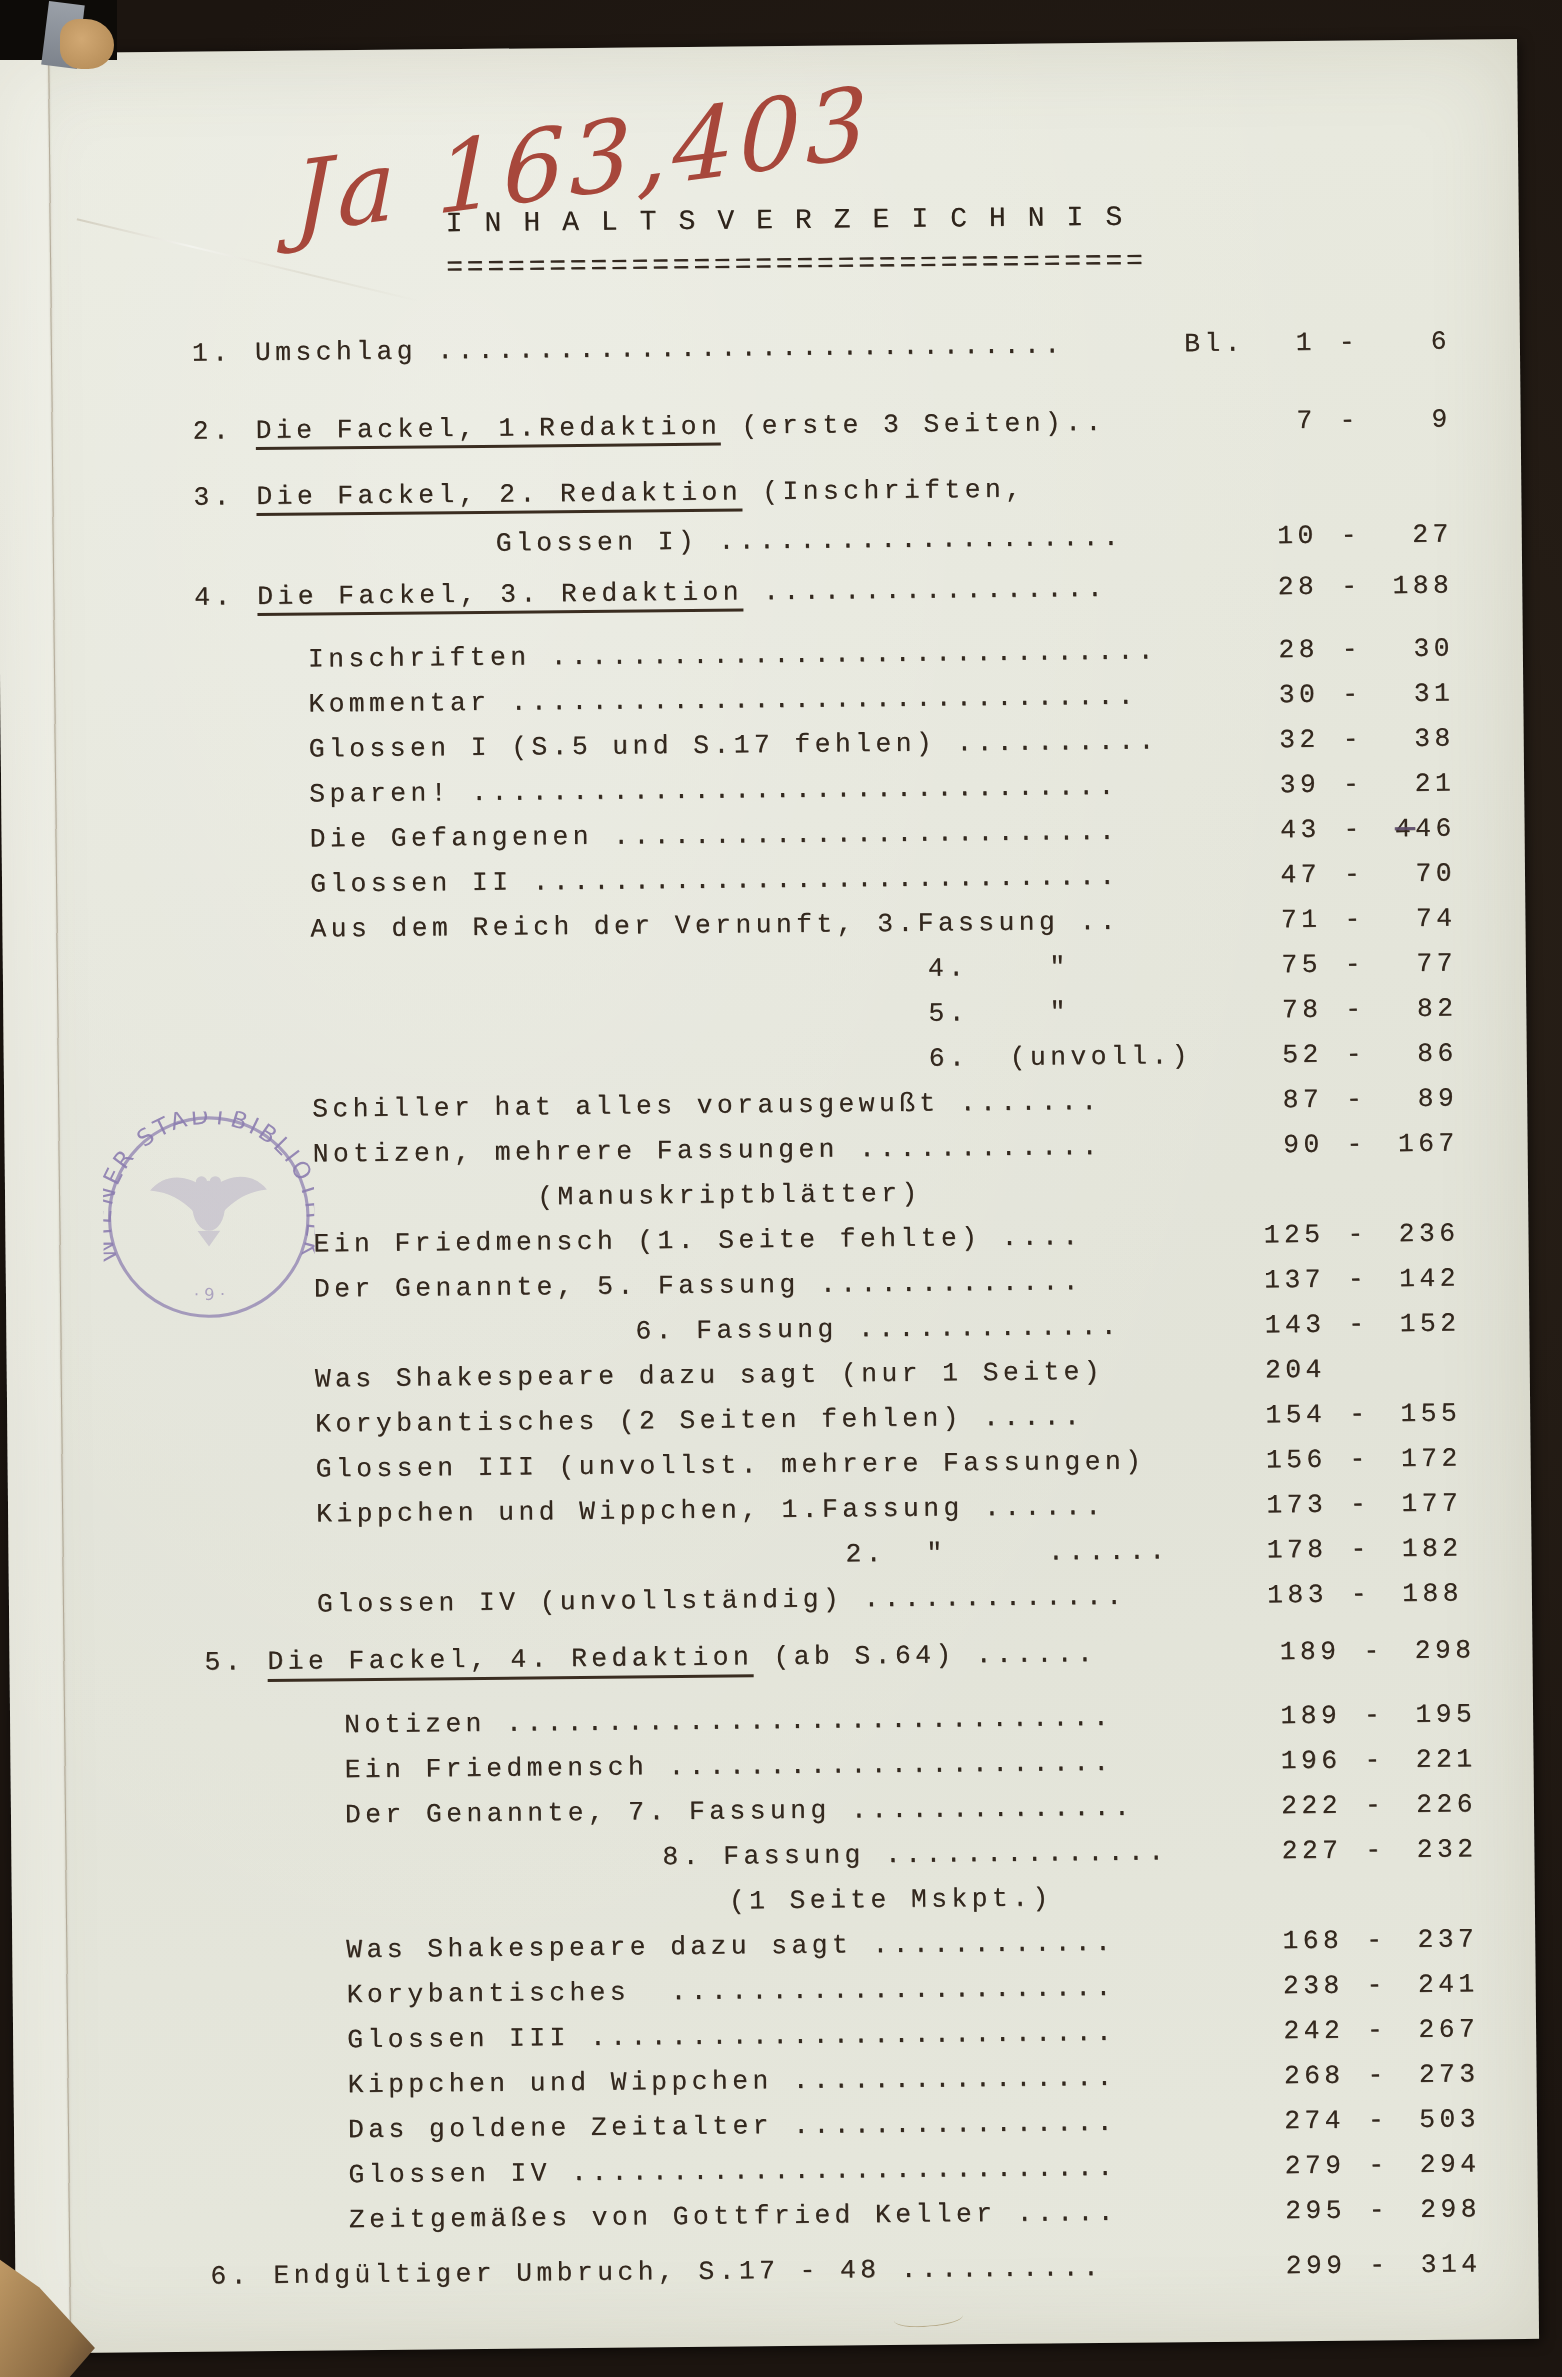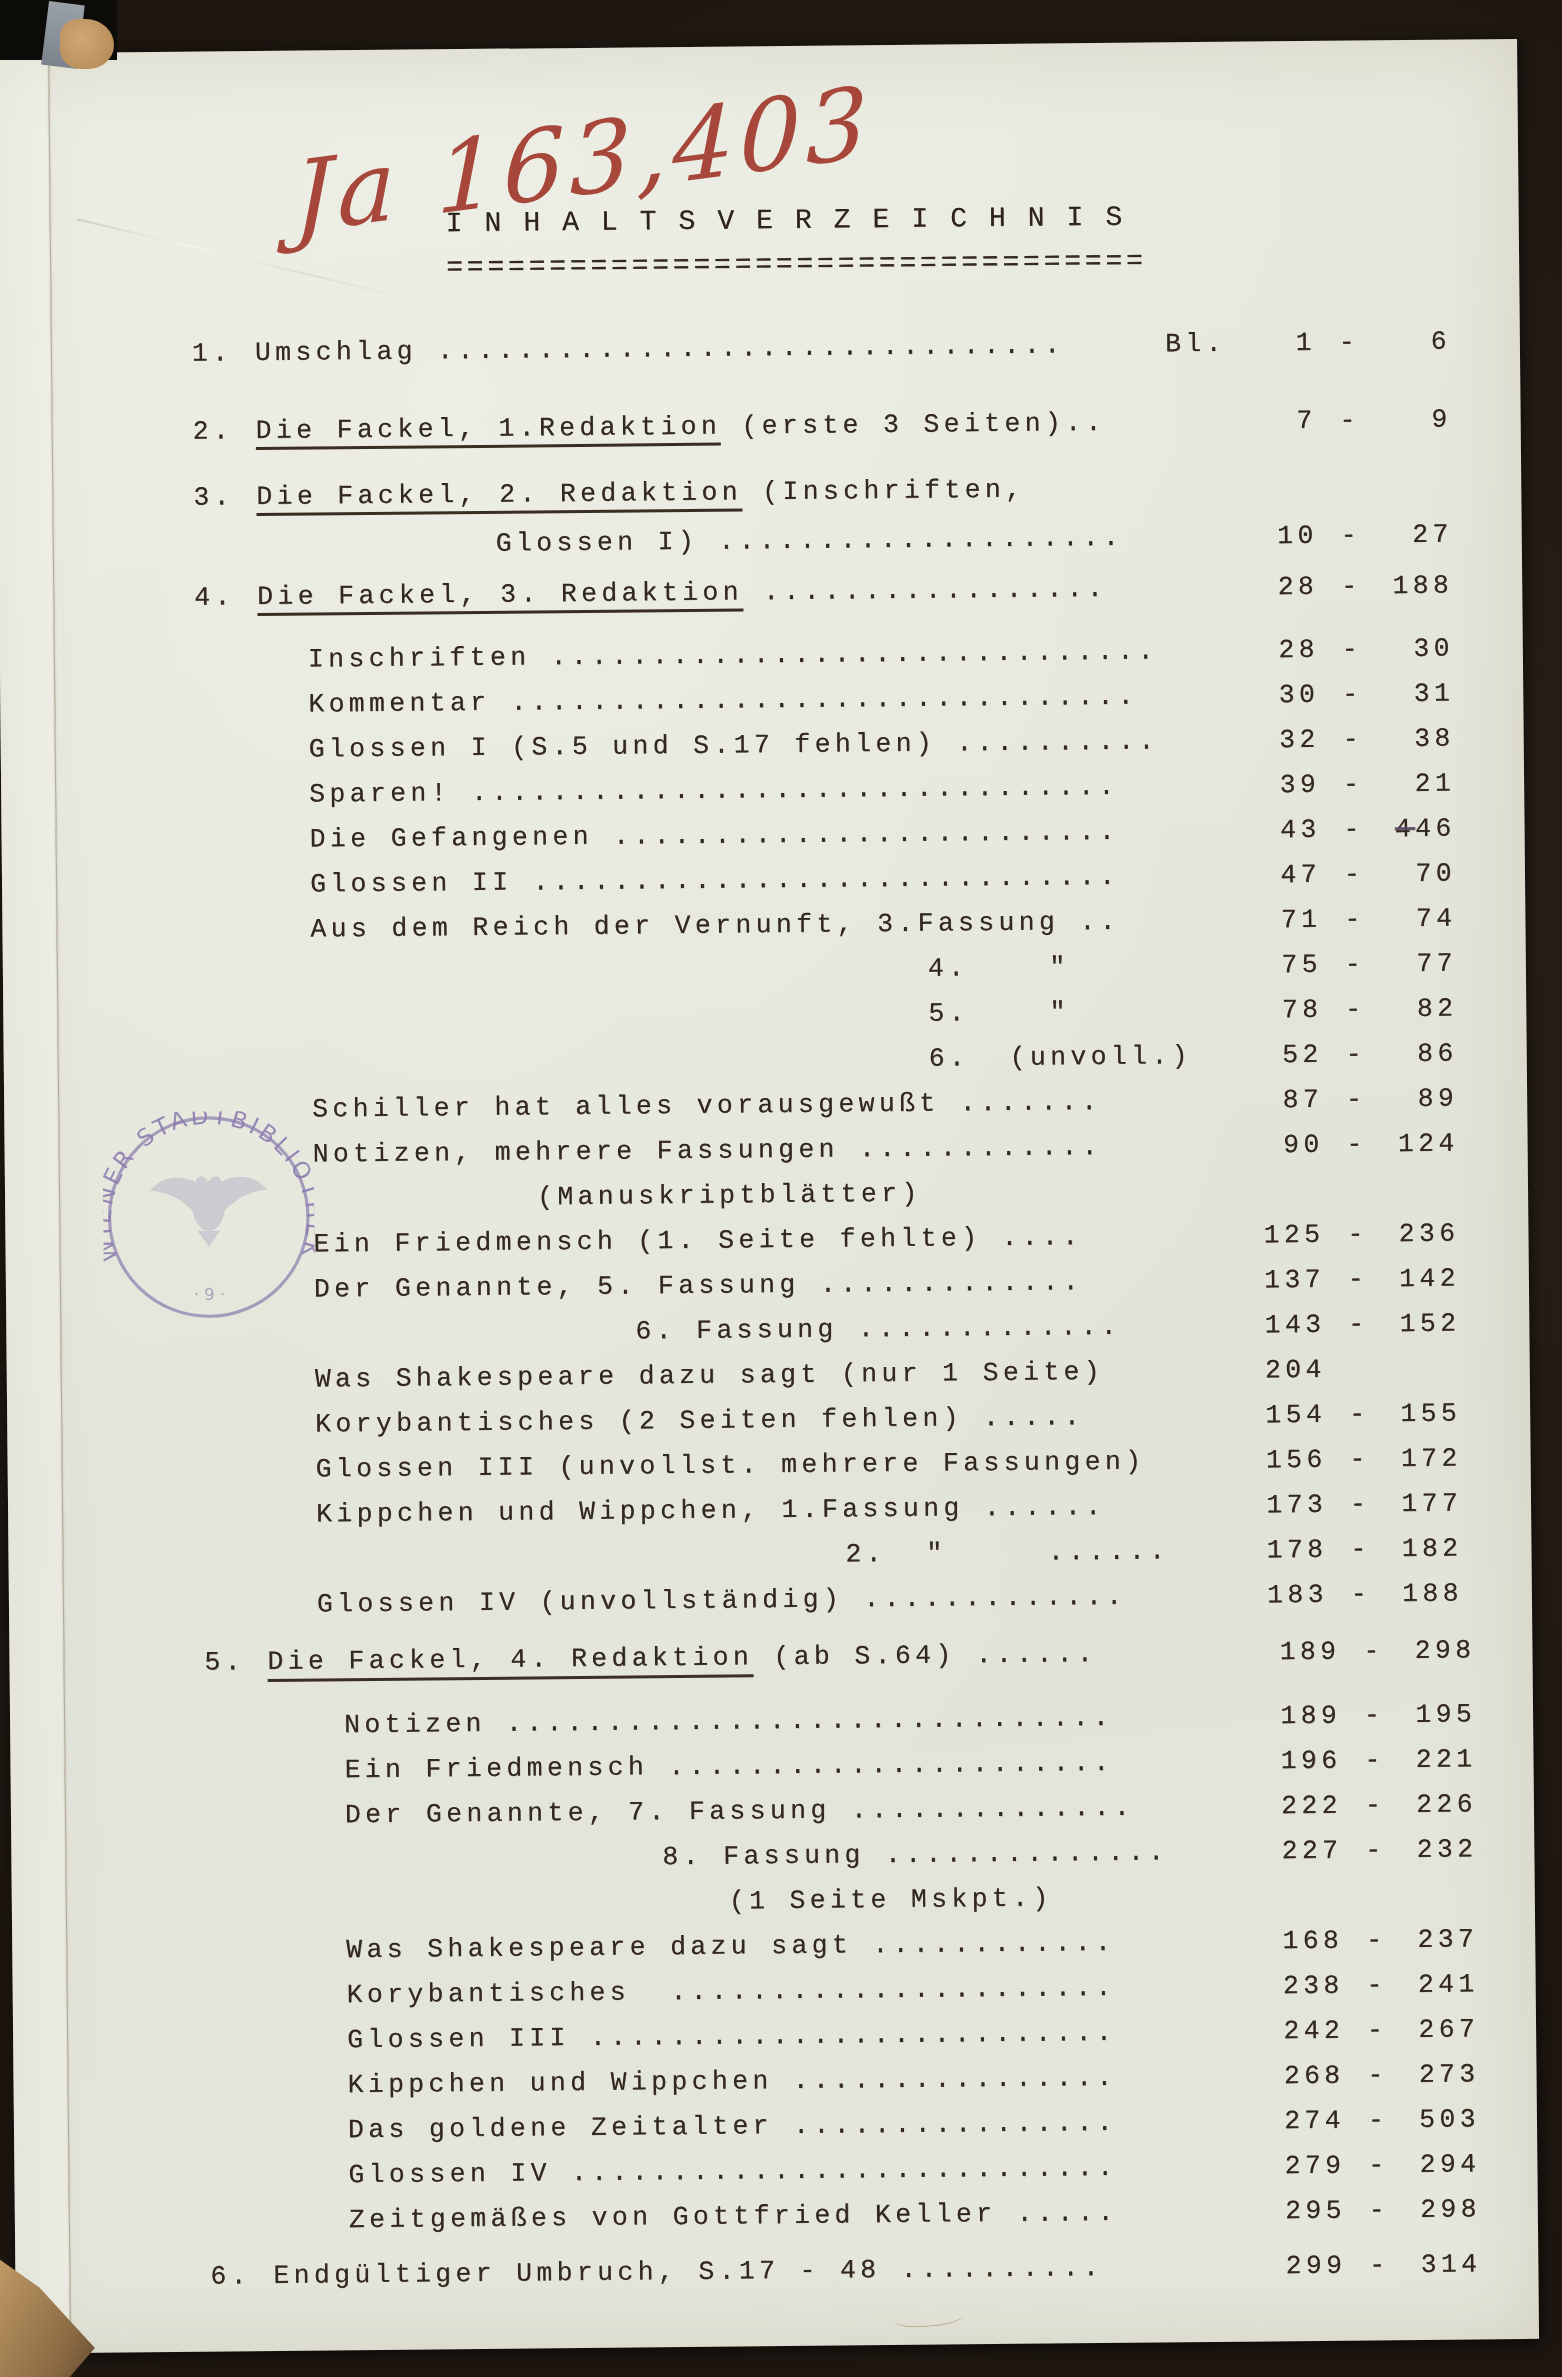--- a/index.html
+++ b/index.html
@@ -42,21 +42,21 @@
   }
   .toc{position:absolute;left:0;top:286px;right:0;z-index:2;}
   .row{position:relative;font-size:26.4px;letter-spacing:4.4px;color:#33281e;
     line-height:33px;white-space:pre;text-shadow:0.3px 0.3px 0.6px rgba(46,33,23,.55);}
   .row span{white-space:pre;}
   .num{display:inline-block;width:63px;}
   .u{border-bottom:3.1px solid #3a2d21;padding-bottom:1.3px;}
   .pages{position:absolute;top:0;display:flex;align-items:baseline;}
   .secA .pages{right:69px;}
   .secB .pages{right:57px;}
-  .p-bl{margin-right:27px;}
+  .p-bl{margin-right:8px;}
   .p-a{display:inline-block;width:63px;text-align:right;}
   .p-sep{display:inline-block;width:66px;text-align:center;}
   .p-b{display:inline-block;width:69px;text-align:right;}
   .strike{text-decoration:line-through;text-decoration-thickness:3.1px;
     text-decoration-color:rgba(95,78,110,.85);}
   .stamp{position:absolute;left:98px;top:1060px;width:211px;height:211px;z-index:1;opacity:.85;}
   .pencil-mark{position:absolute;left:878px;top:2265px;width:69px;height:16.4px;
     border-bottom:1.9px solid rgba(150,130,80,.55);border-radius:50%;transform:rotate(-4deg);}
   .wedge{position:absolute;left:0;top:2256px;width:101px;height:121px;z-index:6;
     background:linear-gradient(120deg,#c09a66,#8a6a42 70%,#5e4730);
@@ -112,21 +112,21 @@
       <div class="row secA sub" style="height: 45px; padding-left: 308px;"><span class="lbl">Kommentar </span><span class="leader">...............................</span><div class="pages"><span class="p-a">30</span><span class="p-sep">-</span><span class="p-b">31</span></div></div>
       <div class="row secA sub" style="height: 45px; padding-left: 308px;"><span class="lbl">Glossen I (S.5 und S.17 fehlen) </span><span class="leader">..........</span><div class="pages"><span class="p-a">32</span><span class="p-sep">-</span><span class="p-b">38</span></div></div>
       <div class="row secA sub" style="height: 45px; padding-left: 308px;"><span class="lbl">Sparen! </span><span class="leader">................................</span><div class="pages"><span class="p-a">39</span><span class="p-sep">-</span><span class="p-b">21</span></div></div>
       <div class="row secA sub" style="height: 45px; padding-left: 308px;"><span class="lbl">Die Gefangenen </span><span class="leader">.........................</span><div class="pages"><span class="p-a">43</span><span class="p-sep">-</span><span class="p-b"><span class="strike">4</span>46</span></div></div>
       <div class="row secA sub" style="height: 45px; padding-left: 308px;"><span class="lbl">Glossen II </span><span class="leader">.............................</span><div class="pages"><span class="p-a">47</span><span class="p-sep">-</span><span class="p-b">70</span></div></div>
       <div class="row secA sub" style="height: 45px; padding-left: 308px;"><span class="lbl">Aus dem Reich der Vernunft, 3.Fassung </span><span class="leader">..</span><div class="pages"><span class="p-a">71</span><span class="p-sep">-</span><span class="p-b">74</span></div></div>
       <div class="row secA cont" style="height: 45px; padding-left: 925px;"><span class="lbl">4.    "</span><div class="pages"><span class="p-a">75</span><span class="p-sep">-</span><span class="p-b">77</span></div></div>
       <div class="row secA cont" style="height: 45px; padding-left: 925px;"><span class="lbl">5.    "</span><div class="pages"><span class="p-a">78</span><span class="p-sep">-</span><span class="p-b">82</span></div></div>
       <div class="row secA cont" style="height: 45px; padding-left: 925px;"><span class="lbl">6.  (unvoll.)</span><div class="pages"><span class="p-a">52</span><span class="p-sep">-</span><span class="p-b">86</span></div></div>
       <div class="row secA sub" style="height: 45px; padding-left: 308px;"><span class="lbl">Schiller hat alles vorausgewußt </span><span class="leader">.......</span><div class="pages"><span class="p-a">87</span><span class="p-sep">-</span><span class="p-b">89</span></div></div>
-      <div class="row secA sub" style="height: 45px; padding-left: 308px;"><span class="lbl">Notizen, mehrere Fassungen </span><span class="leader">............</span><div class="pages"><span class="p-a">90</span><span class="p-sep">-</span><span class="p-b">124</span></div></div>
+      <div class="row secA sub" style="height: 45px; padding-left: 308px;"><span class="lbl">Notizen, mehrere Fassungen </span><span class="leader">............</span><div class="pages"><span class="p-a">90</span><span class="p-sep">-</span><span class="p-b">167</span></div></div>
       <div class="row secA note" style="height: 45px; padding-left: 532px;"><span class="lbl">(Manuskriptblätter)</span></div>
       <div class="row secA sub" style="height: 45px; padding-left: 308px;"><span class="lbl">Ein Friedmensch (1. Seite fehlte) </span><span class="leader">....</span><div class="pages"><span class="p-a">125</span><span class="p-sep">-</span><span class="p-b">236</span></div></div>
       <div class="row secA sub" style="height: 45px; padding-left: 308px;"><span class="lbl">Der Genannte, 5. Fassung </span><span class="leader">.............</span><div class="pages"><span class="p-a">137</span><span class="p-sep">-</span><span class="p-b">142</span></div></div>
       <div class="row secA cont" style="height: 45px; padding-left: 629px;"><span class="lbl">6. Fassung </span><span class="leader">.............</span><div class="pages"><span class="p-a">143</span><span class="p-sep">-</span><span class="p-b">152</span></div></div>
       <div class="row secA sub" style="height: 45px; padding-left: 308px;"><span class="lbl">Was Shakespeare dazu sagt (nur 1 Seite)</span><div class="pages"><span class="p-a">204</span><span class="p-sep"></span><span class="p-b"></span></div></div>
       <div class="row secA sub" style="height: 45px; padding-left: 308px;"><span class="lbl">Korybantisches (2 Seiten fehlen) </span><span class="leader">.....</span><div class="pages"><span class="p-a">154</span><span class="p-sep">-</span><span class="p-b">155</span></div></div>
       <div class="row secA sub" style="height: 45px; padding-left: 308px;"><span class="lbl">Glossen III (unvollst. mehrere Fassungen)</span><div class="pages"><span class="p-a">156</span><span class="p-sep">-</span><span class="p-b">172</span></div></div>
       <div class="row secA sub" style="height: 45px; padding-left: 308px;"><span class="lbl">Kippchen und Wippchen, 1.Fassung </span><span class="leader">......</span><div class="pages"><span class="p-a">173</span><span class="p-sep">-</span><span class="p-b">177</span></div></div>
       <div class="row secA cont" style="height: 45px; padding-left: 837px;"><span class="lbl">2.  "</span><span class="leader">     ......</span><div class="pages"><span class="p-a">178</span><span class="p-sep">-</span><span class="p-b">182</span></div></div>
       <div class="row secA sub" style="height: 45px; padding-left: 308px;"><span class="lbl">Glossen IV (unvollständig) </span><span class="leader">.............</span><div class="pages"><span class="p-a">183</span><span class="p-sep">-</span><span class="p-b">188</span></div></div>

